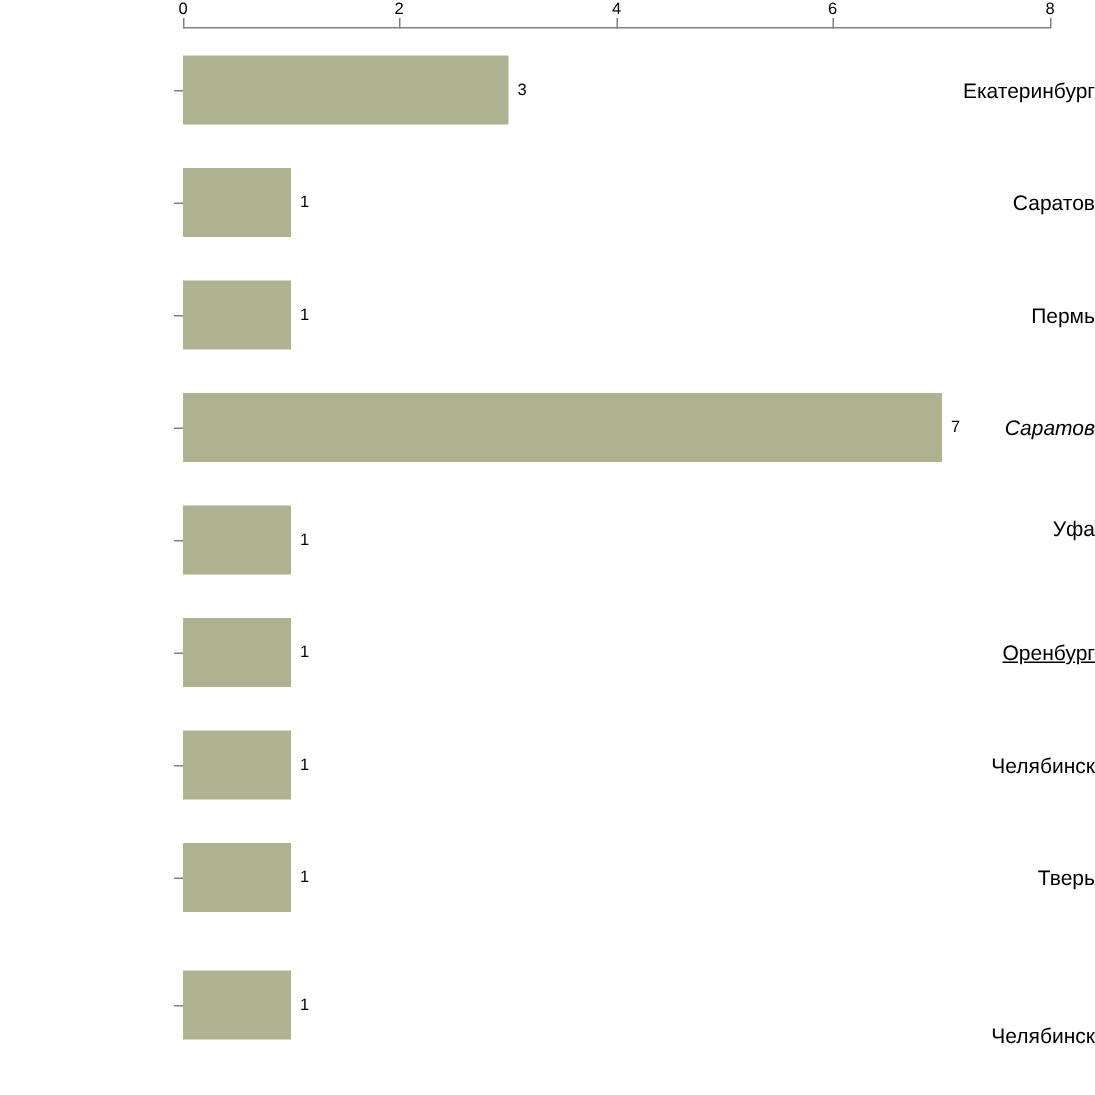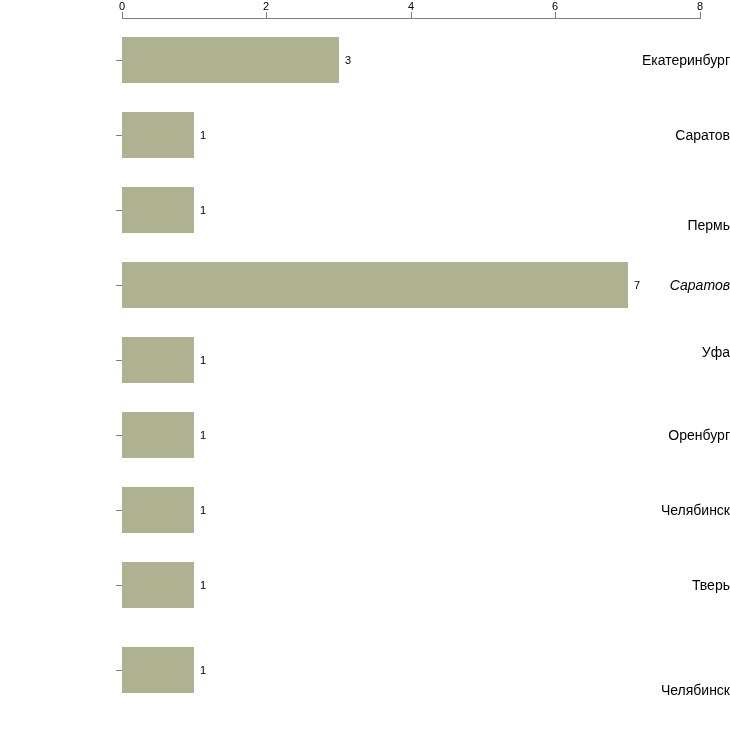--- a/index.html
+++ b/index.html
@@ -100,36 +100,36 @@
   <div class="cat-label" style="top:54px;">Екатеринбург</div>
   <div class="cat-tick" style="top:60px;"></div>
   <div class="bar" style="top:37px; width:217px;"></div>
   <div class="bar-value" style="left:345px; top:54px;">3</div>
 
   <div class="cat-label" style="top:129px;">Саратов</div>
   <div class="cat-tick" style="top:135px;"></div>
   <div class="bar" style="top:112px; width:72px;"></div>
   <div class="bar-value" style="left:200px; top:129px;">1</div>
 
-  <div class="cat-label" style="top:204px;margin-top:15px;">Пермь</div>
+  <div class="cat-label" style="top:204px;">Пермь</div>
   <div class="cat-tick" style="top:210px;"></div>
   <div class="bar" style="top:187px; width:72px;"></div>
   <div class="bar-value" style="left:200px; top:204px;">1</div>
 
   <div class="cat-label" style="top:279px;font-style:italic;">Саратов</div>
   <div class="cat-tick" style="top:285px;"></div>
   <div class="bar" style="top:262px; width:506px;"></div>
   <div class="bar-value" style="left:634px; top:279px;">7</div>
 
   <div class="cat-label" style="top:346px;">Уфа</div>
   <div class="cat-tick" style="top:360px;"></div>
   <div class="bar" style="top:337px; width:72px;"></div>
   <div class="bar-value" style="left:200px; top:354px;">1</div>
 
-  <div class="cat-label" style="top:429px;">Оренбург</div>
+  <div class="cat-label" style="top:429px;text-decoration:underline;">Оренбург</div>
   <div class="cat-tick" style="top:435px;"></div>
   <div class="bar" style="top:412px; width:72px;"></div>
   <div class="bar-value" style="left:200px; top:429px;">1</div>
 
   <div class="cat-label" style="top:504px;">Челябинск</div>
   <div class="cat-tick" style="top:510px;"></div>
   <div class="bar" style="top:487px; width:72px;"></div>
   <div class="bar-value" style="left:200px; top:504px;">1</div>
 
   <div class="cat-label" style="top:579px;">Тверь</div>

